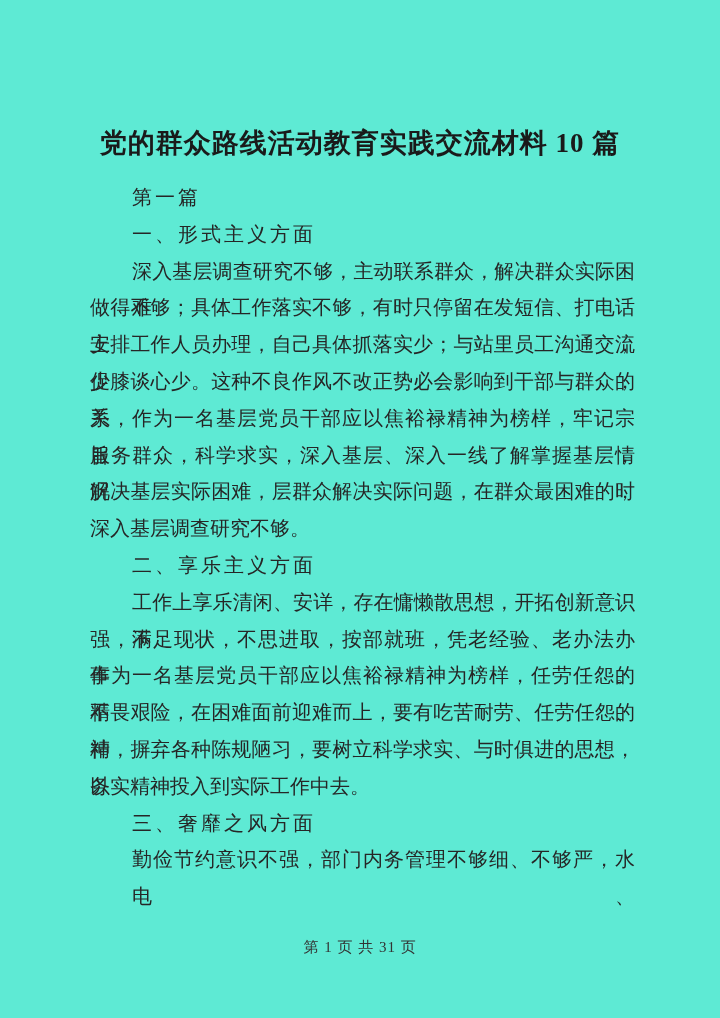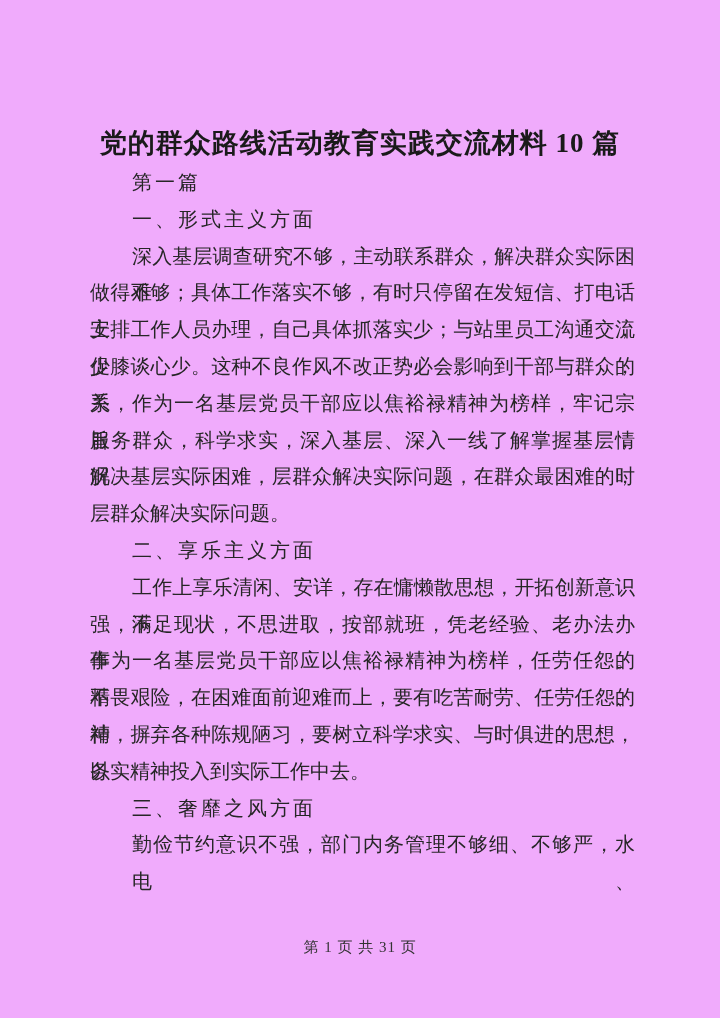--- a/index.html
+++ b/index.html
@@ -6,35 +6,35 @@
   body {
     width: 720px;
     height: 1018px;
     background: #ffffff;
     overflow: hidden;
   }
   .page {
     position: relative;
     width: 720px;
     height: 1018px;
-    background: #f0abfc;
+    background: #5eead4;
     font-family: "Liberation Serif", "DejaVu Serif", serif;
     color: #212121;
   }
   .doc-title {
     padding-top: 122px;
     text-align: center;
     font-size: 27px;
     font-weight: bold;
     line-height: 42px;
     letter-spacing: 1px;
     color: #1a1a1a;
   }
   .content {
-    margin: 0 85px 0 90px; 
+    margin: 15px 85px 0 90px; 
   }
   .line {
     font-size: 20px;
     line-height: 36.8px;
     height: 36.8px;
     color: #262626;
   }
   .indent { padding-left: 42px; }
   .fill {
     text-align: justify;
@@ -65,21 +65,21 @@
   <div class="content">
     <div class="line indent heading">第一篇</div>
     <div class="line indent heading">一、形式主义方面</div>
     <div class="line indent fill">深入基层调查研究不够，主动联系群众，解决群众实际困难</div>
     <div class="line fill">做得不够；具体工作落实不够，有时只停留在发短信、打电话上，</div>
     <div class="line fill">安排工作人员办理，自己具体抓落实少；与站里员工沟通交流少，</div>
     <div class="line fill">促膝谈心少。这种不良作风不改正势必会影响到干部与群众的关</div>
     <div class="line fill">系，作为一名基层党员干部应以焦裕禄精神为榜样，牢记宗旨，</div>
     <div class="line fill">服务群众，科学求实，深入基层、深入一线了解掌握基层情况，</div>
     <div class="line fill">解决基层实际困难，层群众解决实际问题，在群众最困难的时</div>
-    <div class="line">层群众解决实际问题。</div>
+    <div class="line">深入基层调查研究不够。</div>
     <div class="line indent heading">二、享乐主义方面</div>
     <div class="line indent fill">工作上享乐清闲、安详，存在慵懒散思想，开拓创新意识不</div>
     <div class="line fill">强，满足现状，不思进取，按部就班，凭老经验、老办法办事。</div>
     <div class="line fill">作为一名基层党员干部应以焦裕禄精神为榜样，任劳任怨的精、</div>
     <div class="line fill">不畏艰险，在困难面前迎难而上，要有吃苦耐劳、任劳任怨的精</div>
     <div class="line fill">神，摒弃各种陈规陋习，要树立科学求实、与时俱进的思想，以</div>
     <div class="line">务实精神投入到实际工作中去。</div>
     <div class="line indent heading">三、奢靡之风方面</div>
     <div class="line indent fill">勤俭节约意识不强，部门内务管理不够细、不够严，水电、</div>
   </div>

